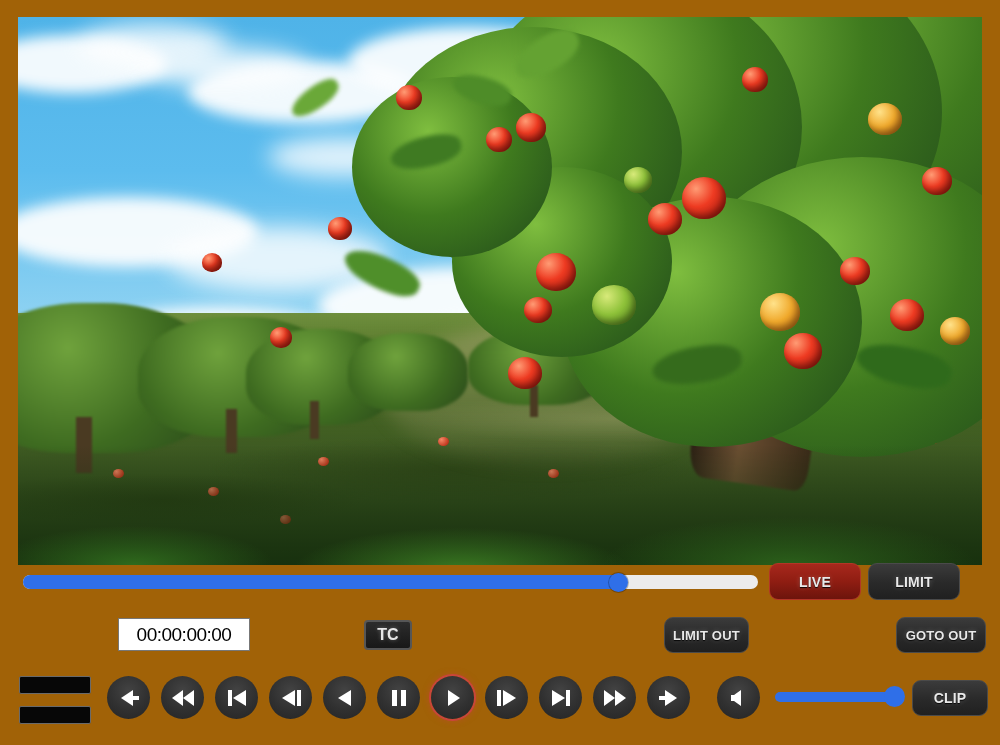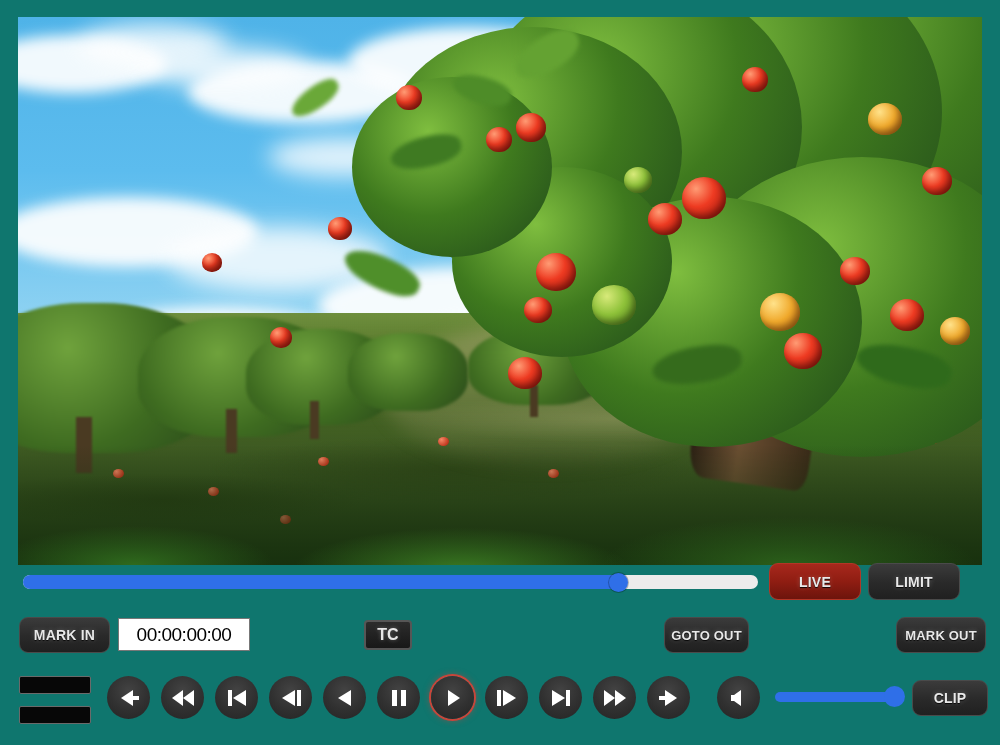--- a/index.html
+++ b/index.html
@@ -2,21 +2,21 @@
 <html><head>
 <meta charset="utf-8">
 <style>
   * { box-sizing: border-box; margin: 0; padding: 0; }
   html, body {
     width: 1000px; height: 745px;
     background: #000;
     font-family: "Liberation Sans", sans-serif;
     overflow: hidden;
   }
-  #app { position: relative; width: 1000px; height: 745px; background: #0f766e; }
+  #app { position: relative; width: 1000px; height: 745px; background: #a16207; }
 
   
   .video-frame {
     position: absolute; left: 18px; top: 17px;
     width: 964px; height: 548px;
     overflow: hidden; background: #4aa8de;
   }
   .sky {
     position: absolute; inset: 0;
     background: linear-gradient(180deg,#4fb3e8 0%, #5cbcee 28%, #8ed2f2 55%, #b6e0f0 72%, #cfe8ee 85%, #bcd9c9 100%);
@@ -267,28 +267,27 @@
   </div>
 
   <div class="scrub-track">
     <div class="scrub-fill" id="scrub-fill" style="width: 595.35px;"></div>
   </div>
   <div class="scrub-thumb" id="scrub-thumb" style="left: 609.35px;"></div>
 
   <div class="btn live" style="left:769px; top:563px; width:92px; height:37px; font-size:14px;">LIVE</div>
   <div class="btn" style="left:868px; top:563px; width:92px; height:37px; font-size:14px;">LIMIT</div>
 
-  <div class="btn" style="left:19px; top:617px; width:91px; height:36px; font-size:14px;">MARK IN</div>
   <div class="tc-input" style="left:118px; top:618px; width:132px; height:33px;" title="00:00:00:00">00:00:00:00</div>
 
   <div class="tc-btn" style="left:364px; top:620px; width:48px; height:30px;">TC</div>
 
 
-  <div class="btn" style="left:664px; top:617px; width:85px; height:36px; font-size:13px;">GOTO OUT</div>
-  <div class="btn" style="left:896px; top:617px; width:90px; height:36px; font-size:13px;">MARK OUT</div>
+  <div class="btn" style="left:664px; top:617px; width:85px; height:36px; font-size:13px;">LIMIT OUT</div>
+  <div class="btn" style="left:896px; top:617px; width:90px; height:36px; font-size:13px;">GOTO OUT</div>
 
   <div class="slot" style="top:676px;"></div>
   <div class="slot" style="top:706px;"></div>
 
   <div class="tbtn" style="left:107px;">
     <span>
       <svg width="24" height="18" viewBox="0 0 24 18">
           <polygon points="16,1 16,17 4,9" fill="#fff"></polygon>
           <rect x="14" y="7" width="8" height="4" fill="#fff"></rect>
         </svg>

